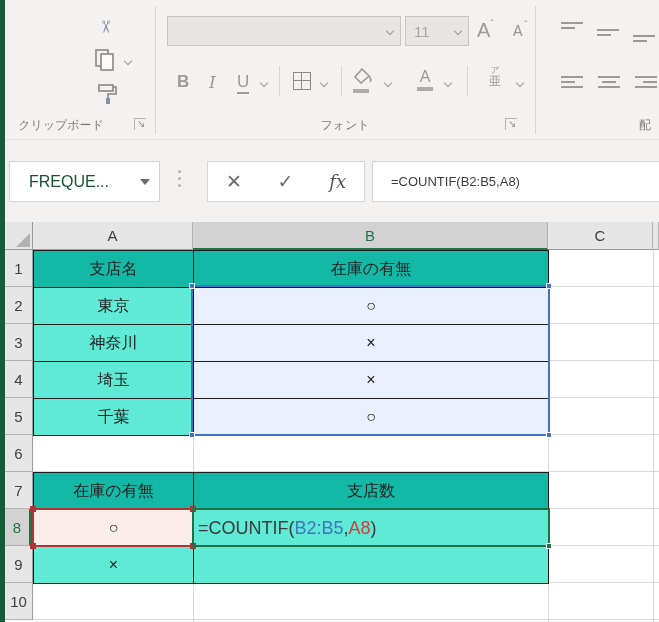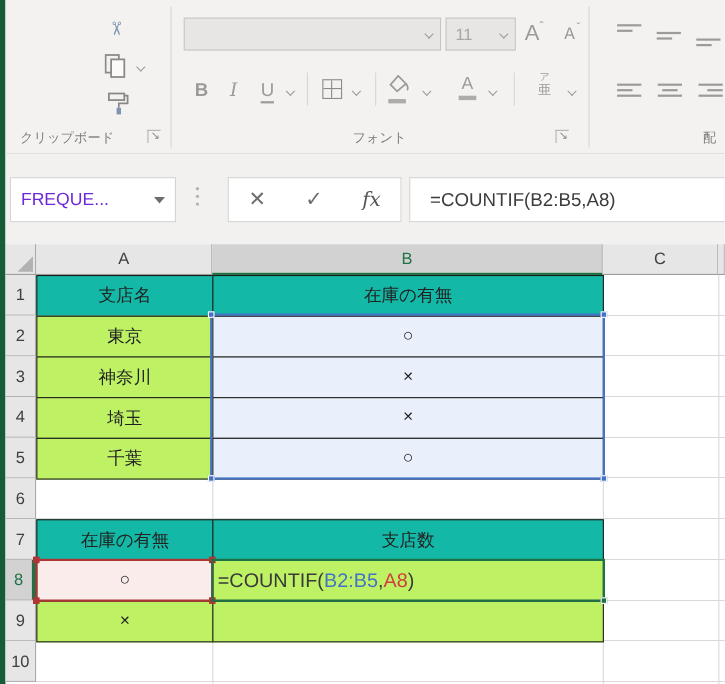--- a/index.html
+++ b/index.html
@@ -29,47 +29,47 @@
   .launcher { width:12px; height:12px; font-size:10px; color:#8a8886; line-height:10px; border-top:1px solid #b5b3b1; border-left:1px solid #b5b3b1; padding-left:2px; }
   .al { width:24px; height:20px; display:flex; flex-direction:column; gap:3px; }
   .al i { display:block; height:0; border-top:2px solid #9d9b99; }
   .ubar { border-bottom:2px solid #9d9b99; }
   .colorbar { width:16px; height:4px; background:#aeacaa; margin-top:1px; }
 
   
   .fstrip { left:5px; top:140px; width:654px; height:82px; background:#f2f1f0; }
   .wbox { background:#fff; border:1px solid #d6d4d2; }
   .namebox { left:9px; top:161px; width:151px; height:41px; display:flex; align-items:center; }
-  .namebox-text { font-size:16px; color:#6d28d9; padding-left:9px; }
+  .namebox-text { font-size:16px; color:#14532d; padding-left:19px; }
   .dd-tri { width:0; height:0; border-left:5px solid transparent; border-right:5px solid transparent; border-top:6px solid #6f6d6b; margin-left:auto; margin-right:9px; }
   .dots { left:178px; top:170px; width:4px; display:flex; flex-direction:column; gap:4px; }
   .dots i { width:3px; height:3px; background:#b5b3b1; border-radius:50%; }
   .fbtns { left:207px; top:161px; width:158px; height:41px; display:flex; align-items:center; justify-content:space-around; }
   .x-ico { font-size:19px; color:#6e6e6e; }
   .chk-ico { font-size:19px; color:#6e6e6e; }
   .fx-ico { font-size:18px; font-style:italic; font-family:"DejaVu Serif","Liberation Serif",serif; color:#555; }
   .fedit { left:372px; top:161px; width:287px; height:41px; display:flex; align-items:center; border-right:none; }
-  .fedit-text { font-size:17px; color:#3c3c3c; padding-left:18px; white-space:nowrap; }
+  .fedit-text { font-size:13px; color:#3c3c3c; padding-left:18px; white-space:nowrap; }
 
   
   .colhead { top:222px; height:28px; background:#e6e6e6; border-right:1px solid #b2b2b2; border-bottom:1px solid #9c9c9c;
              display:flex; align-items:center; justify-content:center; font-size:15px; color:#3f3f3f; }
   .colhead.sel { background:#d2d2d2; color:#217346; border-bottom:2px solid #217346; }
   .corner { left:5px; top:222px; width:28px; height:28px; background:#e6e6e6; border-right:1px solid #9c9c9c; border-bottom:1px solid #9c9c9c; }
   .corner-tri { position:absolute; right:2px; bottom:2px; width:0; height:0; border-left:14px solid transparent; border-bottom:14px solid #b2b2b2; }
   .rowhead { left:5px; width:28px; height:37px; background:#e6e6e6; border-right:1px solid #9c9c9c; border-bottom:1px solid #b2b2b2;
              display:flex; align-items:center; justify-content:center; font-size:15px; color:#3f3f3f; }
   .rowhead.sel { background:#d2d2d2; color:#217346; border-right:4px solid #1e7145; }
 
   .gridbg { left:33px; top:250px; width:626px; height:372px;
             background:repeating-linear-gradient(to bottom,#fff 0,#fff 36px,#d9d9d9 36px,#d9d9d9 37px); }
   .vline { top:250px; width:1px; height:372px; background:#d9d9d9; }
 
   
-  .cell { position:absolute; height:38px; border:1px solid #1c1c1c; background:#bef264;
+  .cell { position:absolute; height:38px; border:1px solid #1c1c1c; background:#5eead4;
           display:flex; align-items:center; justify-content:center; font-size:16px; color:#222; }
   .cA { left:33px; width:161px; }
   .cB { left:193px; width:356px; }
   .r1 { top:250px; } .r2 { top:287px; } .r3 { top:324px; } .r4 { top:361px; } .r5 { top:398px; }
   .r7 { top:472px; } .r8 { top:509px; } .r9 { top:546px; }
   .lav { background:#14b8a6; }
   .brange { background:#e9effb; }
   .refred { background:#fbecec; }
   .formula-cell { justify-content:flex-start; padding-left:4px; font-size:18px; color:#3a3a3a; white-space:nowrap; }
   .tok-range { color:#4472c4; }

